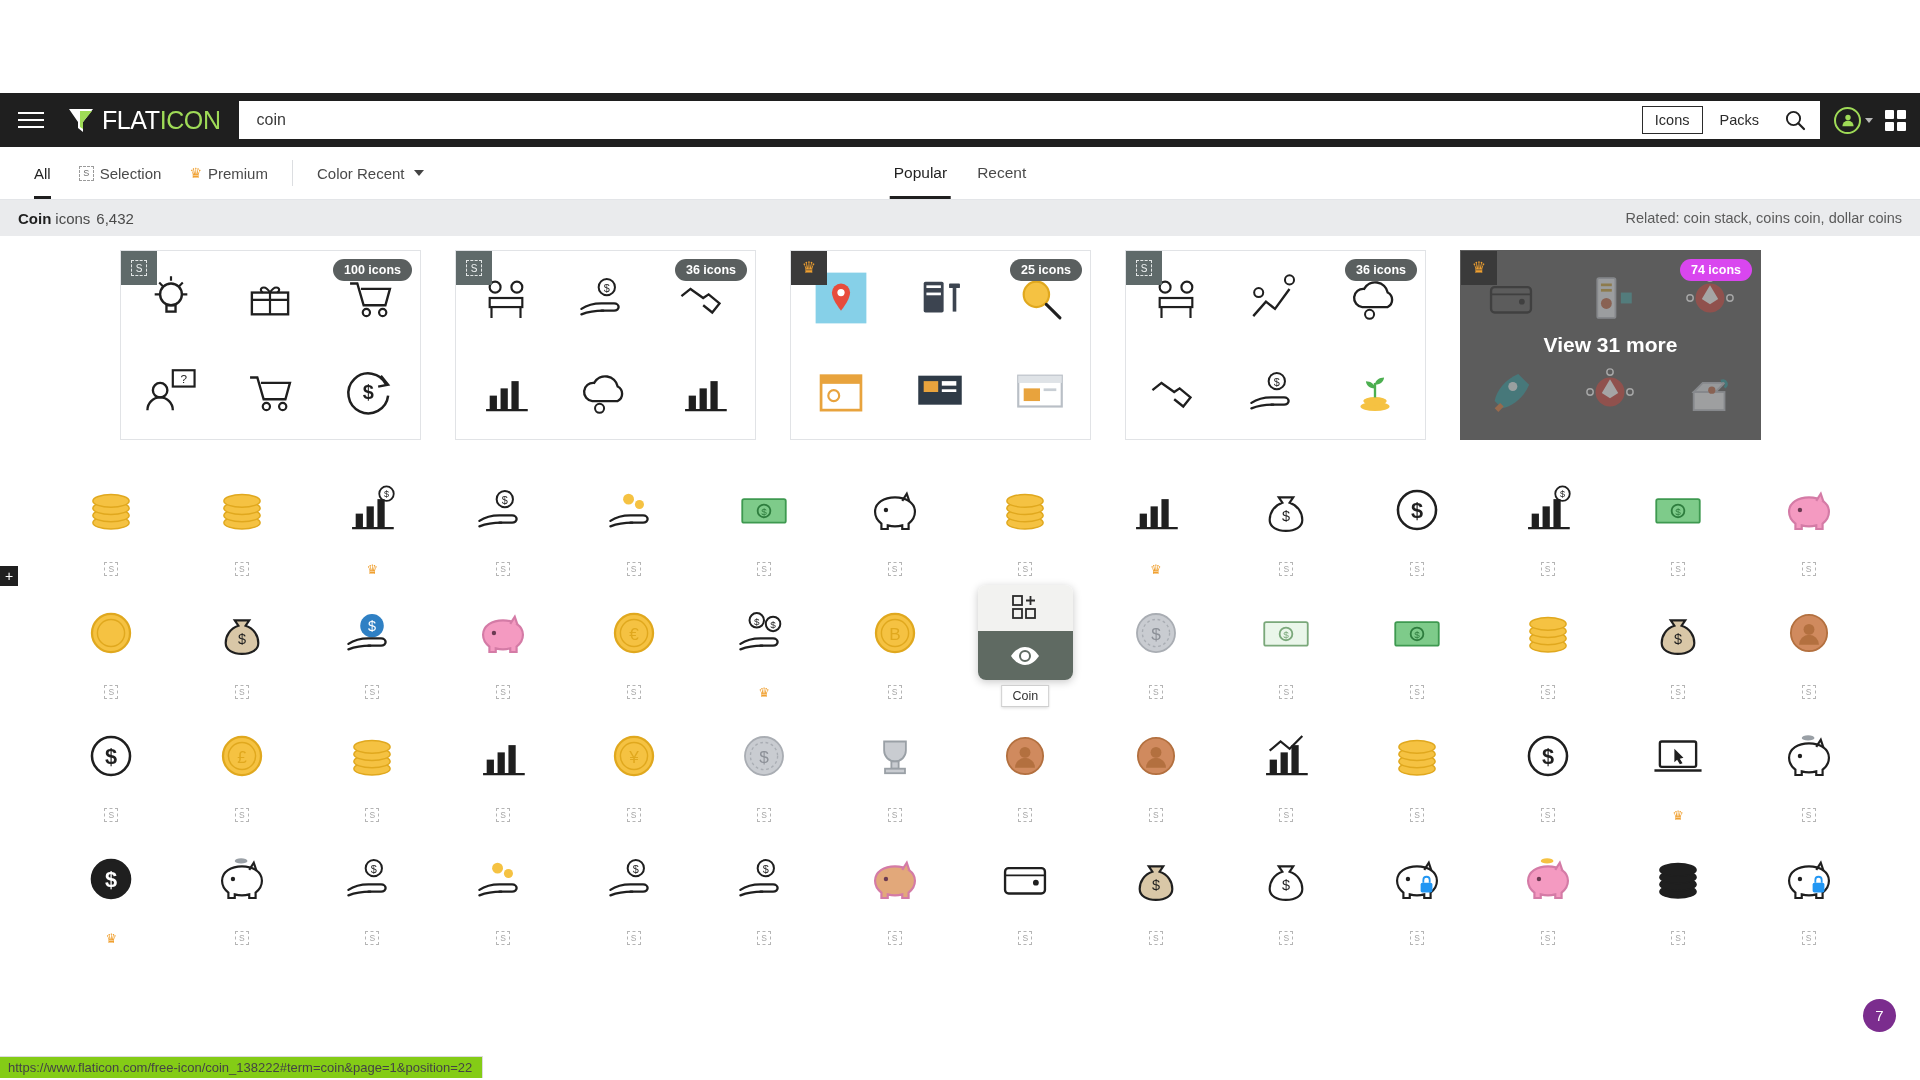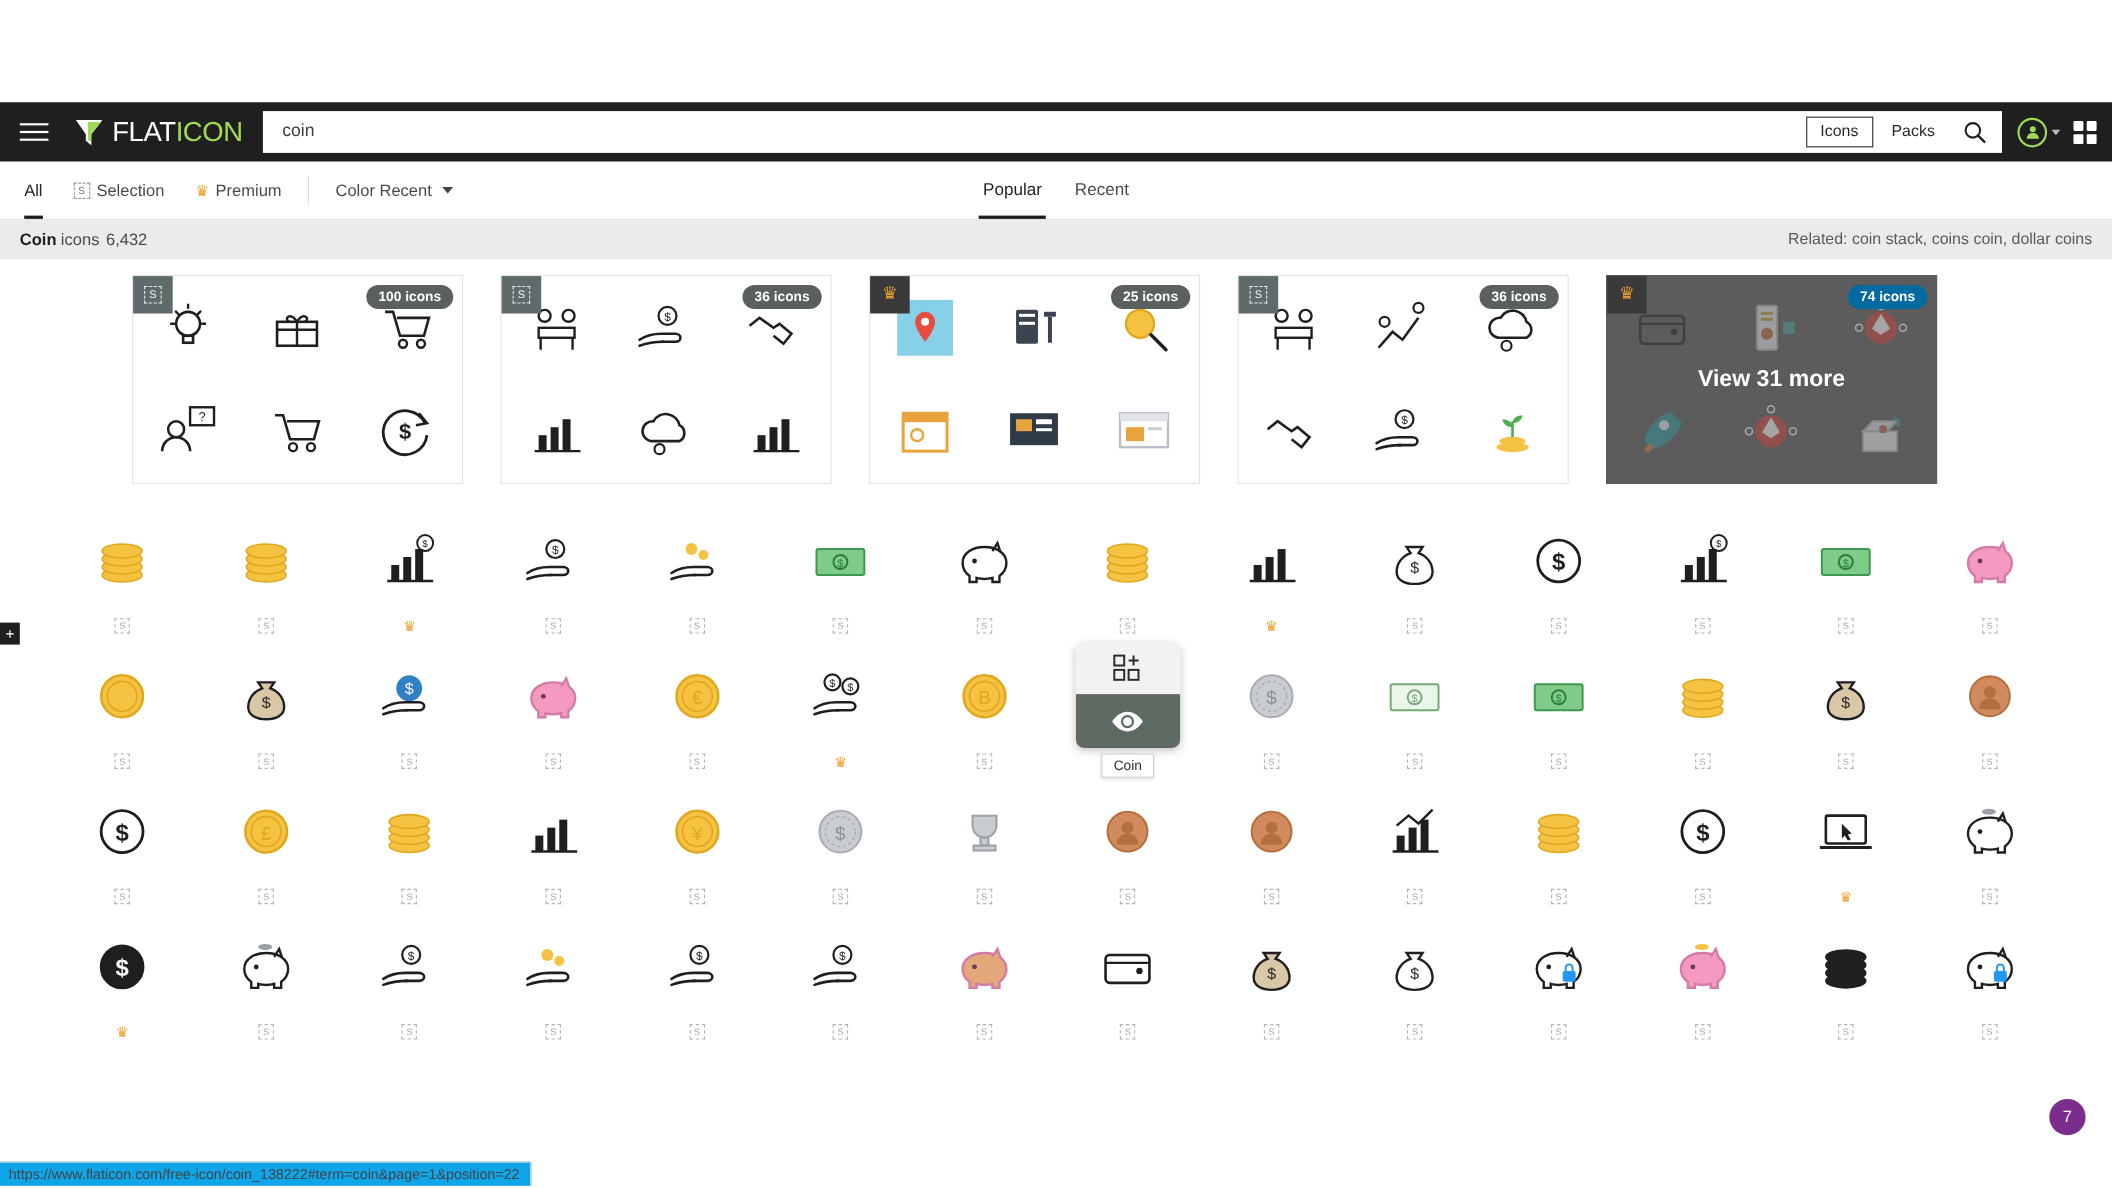--- a/index.html
+++ b/index.html
@@ -70,21 +70,21 @@
     display:flex; align-items:center;
     padding:0 18px; position:relative;
   }
   .fb-left { display:flex; align-items:center; height:100%; }
   .fb-item {
     display:flex; align-items:center; gap:6px;
     font-size:15px; color:#4a4a4a; height:100%;
     padding:0 14px; cursor:pointer; position:relative;
   }
   .fb-item:first-child { padding-left:4px; }
-  .fb-item.active { color:#222; }
+  .fb-item.active { color:#222;margin-left:12px; }
   .fb-item.active::after {
     content:""; position:absolute; left:4px; right:14px; bottom:0;
     height:3px; background:#1f1f1f;
   }
   .divider-v { width:1px; height:26px; background:#dcdee1; margin:0 10px; }
   .s-badge {
     width:15px;height:15px;border:1px dashed #9b9b9b;color:#6f6f6f;
     font-size:9px;display:flex;align-items:center;justify-content:center;
     font-family:"Liberation Sans",sans-serif;
   }
@@ -137,21 +137,21 @@
   .pack-badge {
     position:absolute; top:0; left:0; width:36px; height:34px;
     background:#5f6a6a; display:flex; align-items:center; justify-content:center; z-index:3;
   }
   .pack-badge.crownbg { background:#3a3a3a; }
   .pack-count {
     position:absolute; top:8px; right:8px; z-index:3;
     background:#5a5f5f; color:#fff; font-size:12.5px; font-weight:bold;
     padding:4px 11px; border-radius:12px;
   }
-  .pack-count.dk { background:#0369a1; }
+  .pack-count.dk { background:#d946ef; }
   .view-more {
     position:absolute; inset:0; display:flex; align-items:center; justify-content:center;
     color:#ffffff; font-size:21px; font-weight:bold; z-index:2; pointer-events:none;
   }
   .pack.dark .pack-cell { opacity:.45; }
 
   
   .results {
     padding:12px 46px 0 46px; background:#ffffff;
   }
@@ -201,21 +201,21 @@
     display:flex; align-items:center; justify-content:center;
     font-size:15px; z-index:30; cursor:pointer;
   }
 
   
   .statusbar {
     position:absolute; left:0; bottom:0; height:26px; width:100%;
     display:flex; align-items:center;
   }
   .statusbar .url {
-    background:#0ea5e9; border:1px solid #dcdcdc; border-left:none; border-bottom:none;
+    background:#84cc16; border:1px solid #dcdcdc; border-left:none; border-bottom:none;
     font-size:13px; color:#444; padding:3px 10px 3px 8px; max-width:650px;
     white-space:nowrap; overflow:hidden; text-overflow:ellipsis;
   }
 </style>
 </head>
 <body>
 
 <div class="browser-blank"></div>
 
 <div class="header">

